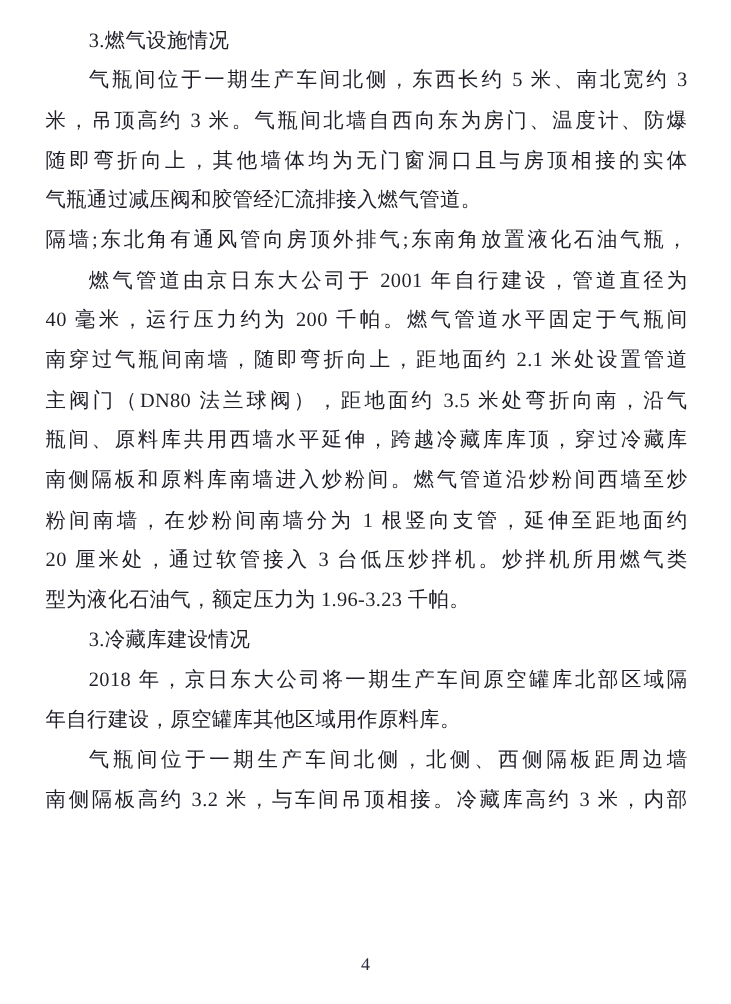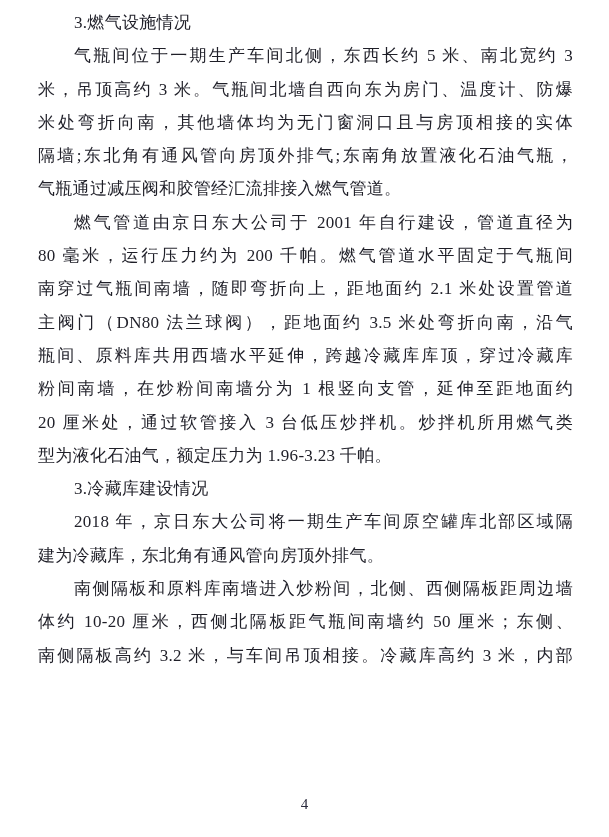--- a/index.html
+++ b/index.html
@@ -11,21 +11,21 @@
     position: relative;
     width: 609px;
     height: 837px;
     background: #ffffff;
     overflow: hidden;
     font-family: "Liberation Serif", "DejaVu Serif", serif;
   }
   .text-block {
     position: absolute;
     left: 38px;
-    top: 6px;
+    top: 17px;
     width: 535px;
   }
   .line {
     font-size: 17px;
     line-height: 33.3px;
     height: 33.3px;
     color: #1f1f28;
     letter-spacing: 0.3px;
     text-align: left;
     overflow: hidden;
@@ -50,32 +50,32 @@
   }
 </style>
 </head>
 <body>
 
 <div class="page">
   <div class="text-block">
       <div class="line indent">3.燃气设施情况</div>
       <div class="line indent justify">气瓶间位于一期生产车间北侧，东西长约 5 米、南北宽约 3</div>
       <div class="line justify">米，吊顶高约 3 米。气瓶间北墙自西向东为房门、温度计、防爆</div>
-      <div class="line justify">米处弯折向南，其他墙体均为无门窗洞口且与房顶相接的实体</div>
+      <div class="line justify">随即弯折向上，其他墙体均为无门窗洞口且与房顶相接的实体</div>
+      <div class="line">气瓶通过减压阀和胶管经汇流排接入燃气管道。</div>
       <div class="line justify">隔墙;东北角有通风管向房顶外排气;东南角放置液化石油气瓶，</div>
-      <div class="line">气瓶通过减压阀和胶管经汇流排接入燃气管道。</div>
       <div class="line indent justify">燃气管道由京日东大公司于 2001 年自行建设，管道直径为</div>
-      <div class="line justify">80 毫米，运行压力约为 200 千帕。燃气管道水平固定于气瓶间</div>
+      <div class="line justify">40 毫米，运行压力约为 200 千帕。燃气管道水平固定于气瓶间</div>
       <div class="line justify">南穿过气瓶间南墙，随即弯折向上，距地面约 2.1 米处设置管道</div>
       <div class="line justify">主阀门（DN80 法兰球阀），距地面约 3.5 米处弯折向南，沿气</div>
       <div class="line justify">瓶间、原料库共用西墙水平延伸，跨越冷藏库库顶，穿过冷藏库</div>
+      <div class="line justify">南侧隔板和原料库南墙进入炒粉间。燃气管道沿炒粉间西墙至炒</div>
       <div class="line justify">粉间南墙，在炒粉间南墙分为 1 根竖向支管，延伸至距地面约</div>
       <div class="line justify">20 厘米处，通过软管接入 3 台低压炒拌机。炒拌机所用燃气类</div>
       <div class="line">型为液化石油气，额定压力为 1.96-3.23 千帕。</div>
       <div class="line indent">3.冷藏库建设情况</div>
       <div class="line indent justify">2018 年，京日东大公司将一期生产车间原空罐库北部区域隔</div>
-      <div class="line">建为冷藏库，东北角有通风管向房顶外排气。</div>
-      <div class="line indent justify">南侧隔板和原料库南墙进入炒粉间，北侧、西侧隔板距周边墙</div>
-      <div class="line justify">体约 10-20 厘米，西侧北隔板距气瓶间南墙约 50 厘米；东侧、</div>
+      <div class="line">年自行建设，原空罐库其他区域用作原料库。</div>
+      <div class="line indent justify">气瓶间位于一期生产车间北侧，北侧、西侧隔板距周边墙</div>
       <div class="line justify">南侧隔板高约 3.2 米，与车间吊顶相接。冷藏库高约 3 米，内部</div>
     </div>
   <div class="page-number">4</div>
 </div>
 
 </body></html>

